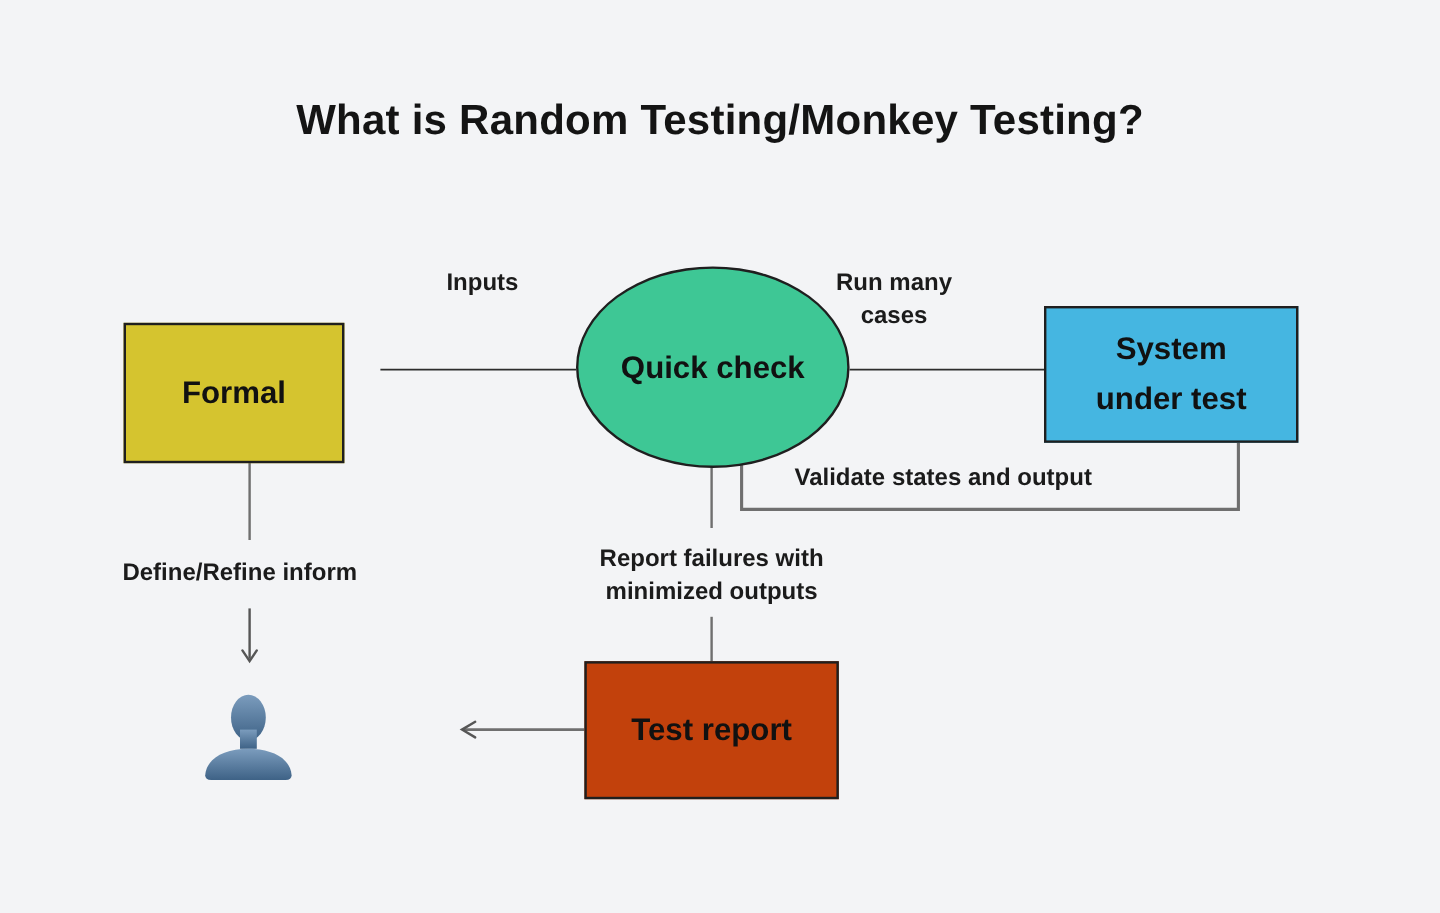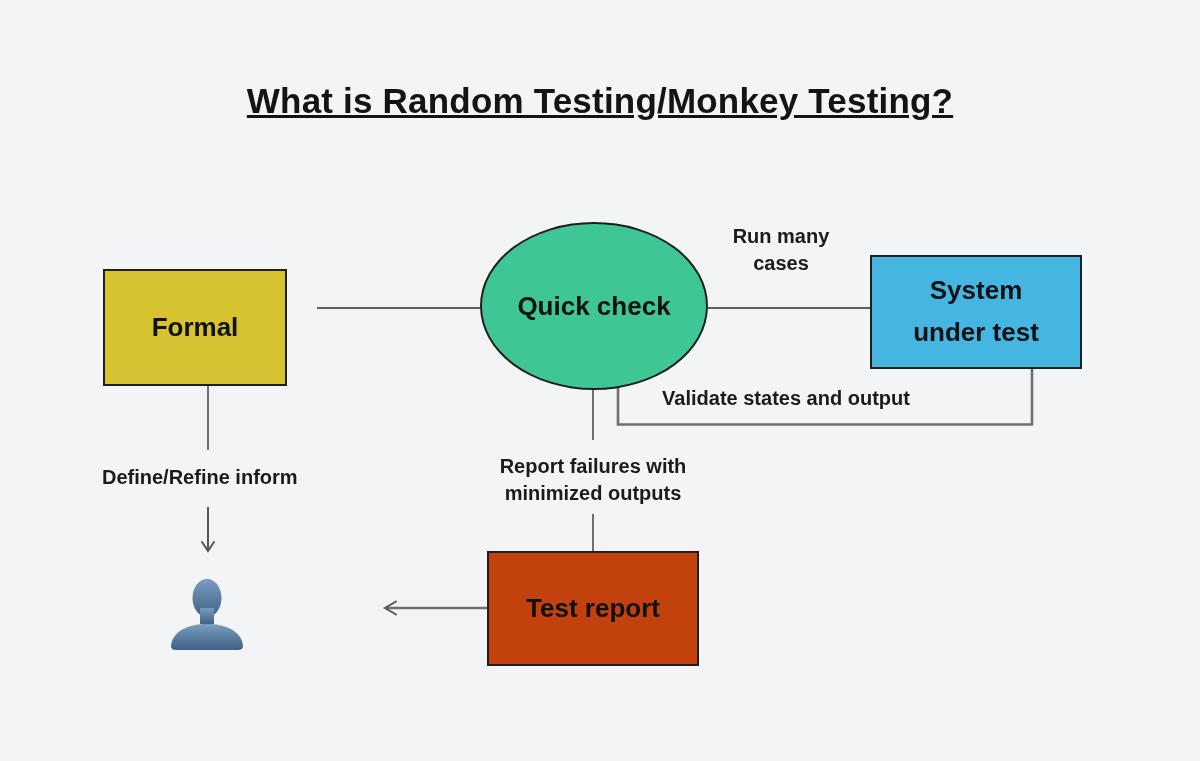--- a/index.html
+++ b/index.html
@@ -6,39 +6,39 @@
   #canvas {
     position:relative;
     width:1200px; height:761px;
     background:#f3f4f6;
     font-family:"Liberation Sans", sans-serif;
     overflow:hidden;
   }
   .title {
     position:absolute; top:81px; left:0; width:100%;
     margin:0; text-align:center;
-    font-size:35px; font-weight:700; color:#141414; letter-spacing:0.2px;text-decoration:underline;
+    font-size:35px; font-weight:700; color:#141414; letter-spacing:0.2px;
   }
   .connector-layer { position:absolute; left:0; top:0; pointer-events:none; }
   .node {
     position:absolute; display:flex; align-items:center; justify-content:center;
     border:2px solid #1f1f1f; box-sizing:border-box;
     font-weight:700; font-size:26px; color:#111;
   }
   .node-formal   { left:103px; top:269px; width:184px; height:117px; }
   .node-ellipse  { left:480px; top:222px; width:228px; height:168px; border-radius:50%; }
   .node-system   { left:870px; top:255px; width:212px; height:114px; }
   .node-system .node-label { width:170px; text-align:center; line-height:1.6; }
   .node-report   { left:487px; top:551px; width:212px; height:115px; }
   .edge-label {
     position:absolute; font-weight:700; font-size:20px; color:#1b1b1b;
     text-align:center; line-height:27px;
   }
   .lbl-inputs   { left:322px; top:223px; width:160px; }
-  .lbl-runmany  { left:719px; top:223px; width:124px;text-align:center; }
+  .lbl-runmany  { left:683px; top:223px; width:124px;text-align:center; }
   .lbl-validate { left:636px; top:385px; width:300px; white-space:nowrap; }
   .lbl-report   { left:478px; top:453px; width:230px; }
   .lbl-define   { left:102px; top:464px; text-align:left; white-space:nowrap; }
   .person-icon { position:absolute; left:163px; top:574px; width:88px; height:78px; }
 </style>
 </head>
 <body>
 
 <div id="canvas" style="background: rgb(243, 244, 246);">
 
@@ -74,20 +74,21 @@
   </div>
 
   <div class="node node-ellipse" style="background: rgb(62, 199, 149);">
     <span class="node-label">Quick check</span>
   </div>
 
   <div class="node node-report" style="background: #c2410c;">
     <span class="node-label">Test report</span>
   </div>
 
+  <div class="edge-label lbl-inputs">Inputs</div>
   <div class="edge-label lbl-runmany">Run many cases</div>
   <div class="edge-label lbl-validate">Validate states and output</div>
   <div class="edge-label lbl-define">Define/Refine inform</div>
   <div class="edge-label lbl-report">Report failures with minimized outputs</div>
 
   <svg class="person-icon" viewBox="0 0 88 78">
     <defs>
       <linearGradient id="persongrad" x1="0" y1="0" x2="0" y2="1">
         <stop offset="0" stop-color="#7b9cbd"></stop>
         <stop offset="1" stop-color="#3e6286"></stop>

